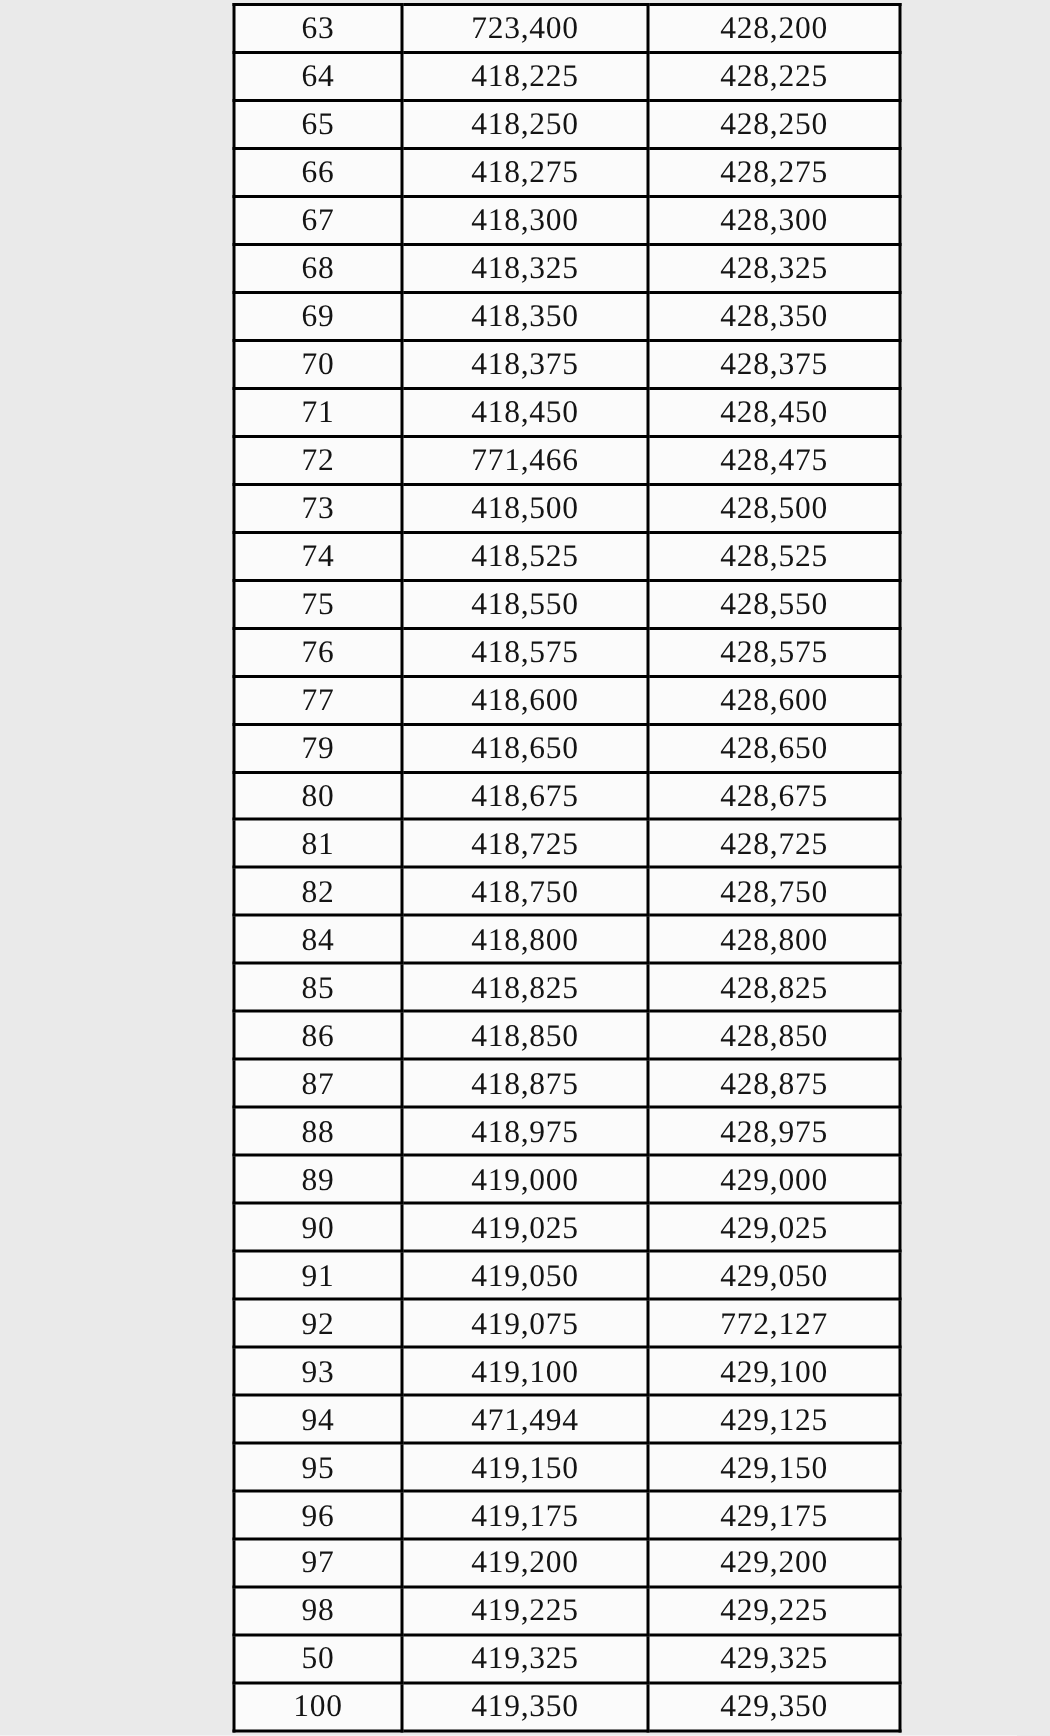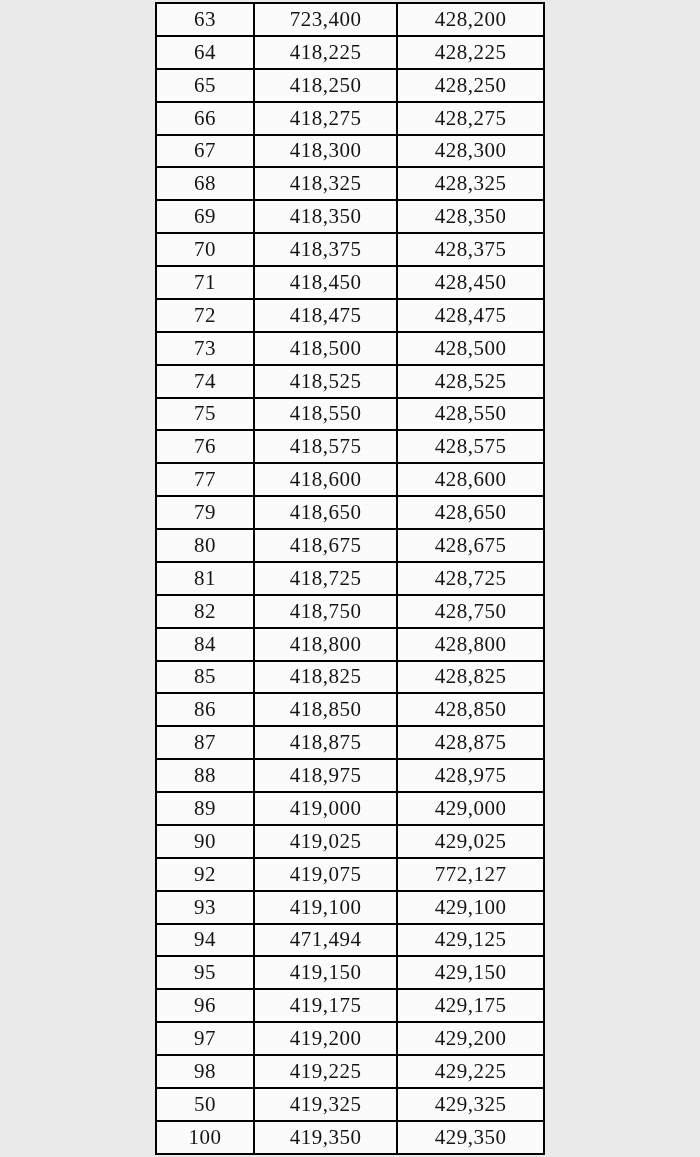--- a/index.html
+++ b/index.html
@@ -13,21 +13,21 @@
     width:700px;height:1157px;
     background:var(--page-bg);
     font-family:"Liberation Serif","DejaVu Serif",serif;
     color:var(--text);
     overflow:hidden;
     position:relative;
   }
   .table-wrap{
     position:absolute;
     left:155px;top:2px;
-    width:390px;height:1153px;
+    width:446px;height:1153px;
   }
   table.data-table{
     width:100%;height:100%;
     border-collapse:collapse;
     table-layout:fixed;
     background:var(--cell-bg);
   }
   td.cell{
     border:2px solid var(--border);
     text-align:center;
@@ -92,21 +92,21 @@
     <td class="cell">418,375</td>
     <td class="cell">428,375</td>
   </tr>
         <tr>
     <td class="cell">71</td>
     <td class="cell">418,450</td>
     <td class="cell">428,450</td>
   </tr>
         <tr>
     <td class="cell">72</td>
-    <td class="cell">418,475</td>
+    <td class="cell">771,466</td>
     <td class="cell">428,475</td>
   </tr>
         <tr>
     <td class="cell">73</td>
     <td class="cell">418,500</td>
     <td class="cell">428,500</td>
   </tr>
         <tr>
     <td class="cell">74</td>
     <td class="cell">418,525</td>
@@ -174,20 +174,25 @@
   </tr>
         <tr>
     <td class="cell">89</td>
     <td class="cell">419,000</td>
     <td class="cell">429,000</td>
   </tr>
         <tr>
     <td class="cell">90</td>
     <td class="cell">419,025</td>
     <td class="cell">429,025</td>
+  </tr>
+        <tr>
+    <td class="cell">91</td>
+    <td class="cell">419,050</td>
+    <td class="cell">429,050</td>
   </tr>
         <tr>
     <td class="cell">92</td>
     <td class="cell">419,075</td>
     <td class="cell">772,127</td>
   </tr>
         <tr>
     <td class="cell">93</td>
     <td class="cell">419,100</td>
     <td class="cell">429,100</td>

